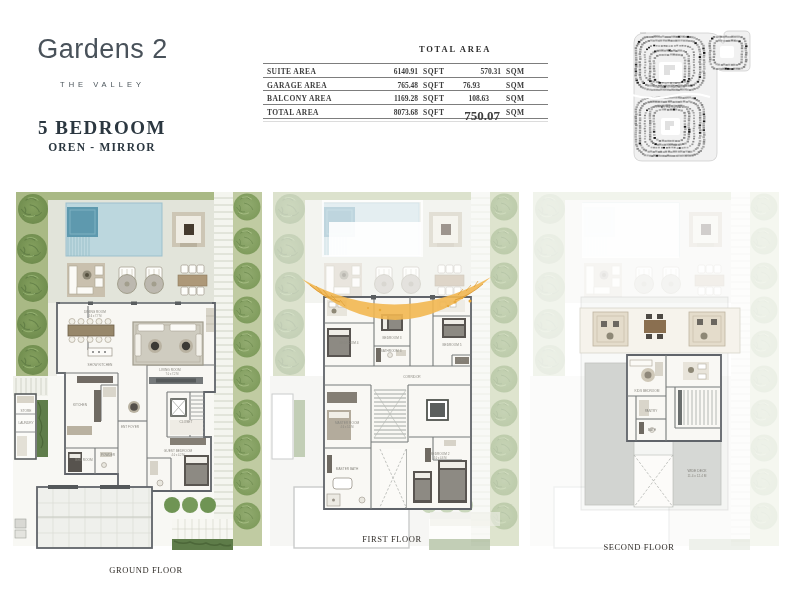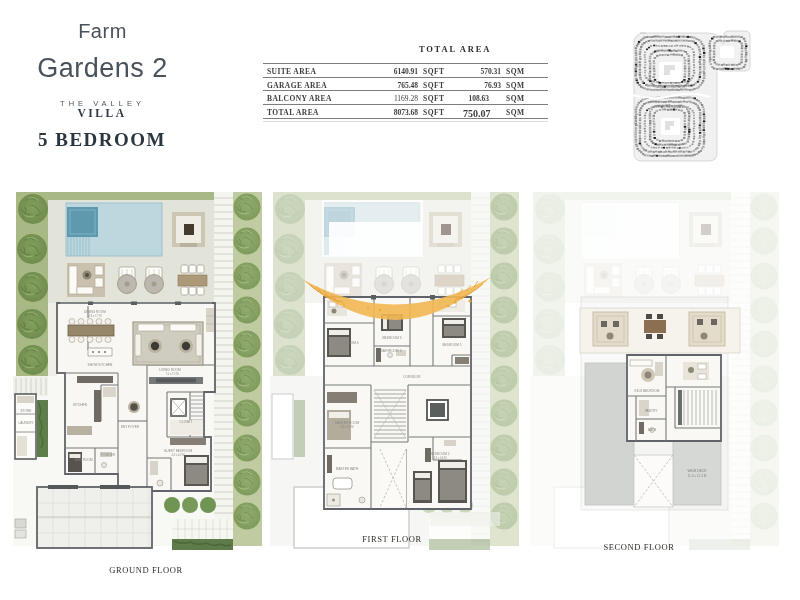--- a/index.html
+++ b/index.html
@@ -25,59 +25,58 @@
 </g>
 <g id="tree2">
  <circle r="14" fill="url(#tg2)"></circle>
  <path d="M-7,-8 q5,-4 10,0 M-11,0 q4,6 9,5 M-3,-4 q7,1 9,7 M-8,-2 q3,4 -1,9" stroke="#6d8a50" stroke-width="1" fill="none" opacity="0.8"></path>
  <path d="M-5,-10 q6,-2 10,2 M-9,5 q5,4 11,1" stroke="#aec48c" stroke-width="0.9" fill="none" opacity="0.9"></path>
 </g>
 </defs>
 </svg>
 
 <div class="abs" style="left:20px;top:22px;width:165px;text-align:center;color:#49525a;">
-  <div style="font-size:20px;letter-spacing:0.5px;font-weight:400;line-height:19px;">Farm</div>
   <div style="font-size:27px;letter-spacing:0.5px;font-weight:400;line-height:22px;margin-top:16px;">Gardens 2</div>
   <div style="font-size:7.5px;letter-spacing:4px;margin-top:20px;color:#4a545a;">THE VALLEY</div>
 </div>
 
 <div class="abs serif" style="left:18px;top:107px;width:168px;text-align:center;color:#2b3740;">
-  <div style="font-size:11.5px;letter-spacing:2.5px;font-weight:bold;">VILLA</div>
   <div style="font-size:19px;letter-spacing:1.5px;font-weight:bold;margin-top:10px;">5 BEDROOM</div>
+  <div style="font-size:11.5px;letter-spacing:1.2px;font-weight:bold;margin-top:2px;">OREN - MIRROR</div>
 </div>
 
 <div class="abs serif" style="left:355px;top:44px;width:200px;text-align:center;font-size:8.5px;font-weight:bold;letter-spacing:1.8px;color:#2e2e2e;">TOTAL AREA</div>
 
 <div class="abs" style="left:263px;top:63px;width:285px;height:64px;">
 <div style="position:absolute;left:0;top:0px;width:285px;height:13.5px;border-top:0.8px solid #7d7d7d;">
         <span class="serif" style="position:absolute;left:4px;top:3px;font-size:7.5px;font-weight:bold;letter-spacing:0.4px;color:#3d3d3d;">SUITE AREA</span>
         <span class="serif" style="position:absolute;left:100px;top:3px;width:55px;text-align:right;font-size:7.5px;font-weight:bold;color:#3d3d3d;">6140.91</span>
         <span class="serif" style="position:absolute;left:160px;top:3px;font-size:7.5px;font-weight:bold;letter-spacing:0.5px;color:#3d3d3d;">SQFT</span>
         <span class="serif" style="position:absolute;left:200px;top:3px;width:38px;text-align:right;font-size:7.5px;font-weight:bold;color:#3d3d3d;">570.31</span>
         <span class="serif" style="position:absolute;left:243px;top:3px;font-size:7.5px;font-weight:bold;letter-spacing:0.5px;color:#3d3d3d;">SQM</span>
       </div>
 <div style="position:absolute;left:0;top:13.5px;width:285px;height:13.5px;border-top:0.8px solid #7d7d7d;">
         <span class="serif" style="position:absolute;left:4px;top:3px;font-size:7.5px;font-weight:bold;letter-spacing:0.4px;color:#3d3d3d;">GARAGE AREA</span>
         <span class="serif" style="position:absolute;left:100px;top:3px;width:55px;text-align:right;font-size:7.5px;font-weight:bold;color:#3d3d3d;">765.48</span>
         <span class="serif" style="position:absolute;left:160px;top:3px;font-size:7.5px;font-weight:bold;letter-spacing:0.5px;color:#3d3d3d;">SQFT</span>
-        <span class="serif" style="position:absolute;left:200px;top:3px;width:38px;text-align:right;font-size:7.5px;font-weight:bold;color:#3d3d3d;">76.93</span>
+        <span class="serif" style="position:absolute;left:200px;top:3px;width:38px;text-align:left;font-size:7.5px;font-weight:bold;color:#3d3d3d;">76.93</span>
         <span class="serif" style="position:absolute;left:243px;top:3px;font-size:7.5px;font-weight:bold;letter-spacing:0.5px;color:#3d3d3d;">SQM</span>
       </div>
 <div style="position:absolute;left:0;top:27.0px;width:285px;height:13.5px;border-top:0.8px solid #7d7d7d;">
         <span class="serif" style="position:absolute;left:4px;top:3px;font-size:7.5px;font-weight:bold;letter-spacing:0.4px;color:#3d3d3d;">BALCONY AREA</span>
-        <span class="serif" style="position:absolute;left:100px;top:3px;width:55px;text-align:right;font-size:7.5px;font-weight:normal;color:#3d3d3d;">1169.28</span>
+        <span class="serif" style="position:absolute;left:100px;top:3px;width:55px;text-align:right;font-size:7.5px;font-weight:bold;color:#3d3d3d;">1169.28</span>
         <span class="serif" style="position:absolute;left:160px;top:3px;font-size:7.5px;font-weight:bold;letter-spacing:0.5px;color:#3d3d3d;">SQFT</span>
         <span class="serif" style="position:absolute;left:188px;top:3px;width:38px;text-align:right;font-size:7.5px;font-weight:bold;color:#3d3d3d;">108.63</span>
         <span class="serif" style="position:absolute;left:243px;top:3px;font-size:7.5px;font-weight:bold;letter-spacing:0.5px;color:#3d3d3d;">SQM</span>
       </div>
 <div style="position:absolute;left:0;top:40.5px;width:285px;height:13.5px;border-top:0.8px solid #7d7d7d;border-bottom:0.8px solid #7d7d7d;">
         <span class="serif" style="position:absolute;left:4px;top:3px;font-size:7.5px;font-weight:bold;letter-spacing:0.4px;color:#3d3d3d;">TOTAL AREA</span>
         <span class="serif" style="position:absolute;left:100px;top:3px;width:55px;text-align:right;font-size:7.5px;font-weight:bold;color:#3d3d3d;">8073.68</span>
         <span class="serif" style="position:absolute;left:160px;top:3px;font-size:7.5px;font-weight:bold;letter-spacing:0.5px;color:#3d3d3d;">SQFT</span>
-        <span class="serif" style="position:absolute;left:200px;top:3px;width:38px;text-align:left;font-size:10px;font-weight:bold;color:#3d3d3d;">750.07</span>
+        <span class="serif" style="position:absolute;left:200px;top:3px;width:38px;text-align:center;font-size:13px;font-weight:bold;color:#3d3d3d;">750.07</span>
         <span class="serif" style="position:absolute;left:243px;top:3px;font-size:7.5px;font-weight:bold;letter-spacing:0.5px;color:#3d3d3d;">SQM</span>
       </div>
 </div>
 
 <div class="abs" style="left:263px;top:121px;width:285px;height:0;border-top:1px solid #dcdcdc;"></div>
 
 <svg class="abs" style="left:615px;top:15px;" width="145" height="160" viewBox="615 15 145 160">
 <path d="M640,33 h68 q12,0 14,10 l2,0 v-8 q0,-4 5,-4 h16 q5,0 5,5 v30 q0,5 -5,5 h-22 q-4,0 -6,-3 v85 q0,8 -8,8 h-67 q-8,0 -8,-8 v-110 q0,-10 12,-10 z" fill="#f1f1f1" stroke="#c9c9c9" stroke-width="0.7"></path>
 <rect x="649.0" y="36.1" width="2.4" height="1.9" fill="#a3a3a3"></rect>
       <rect x="651.3" y="36.0" width="2.4" height="1.9" fill="#878787"></rect>

